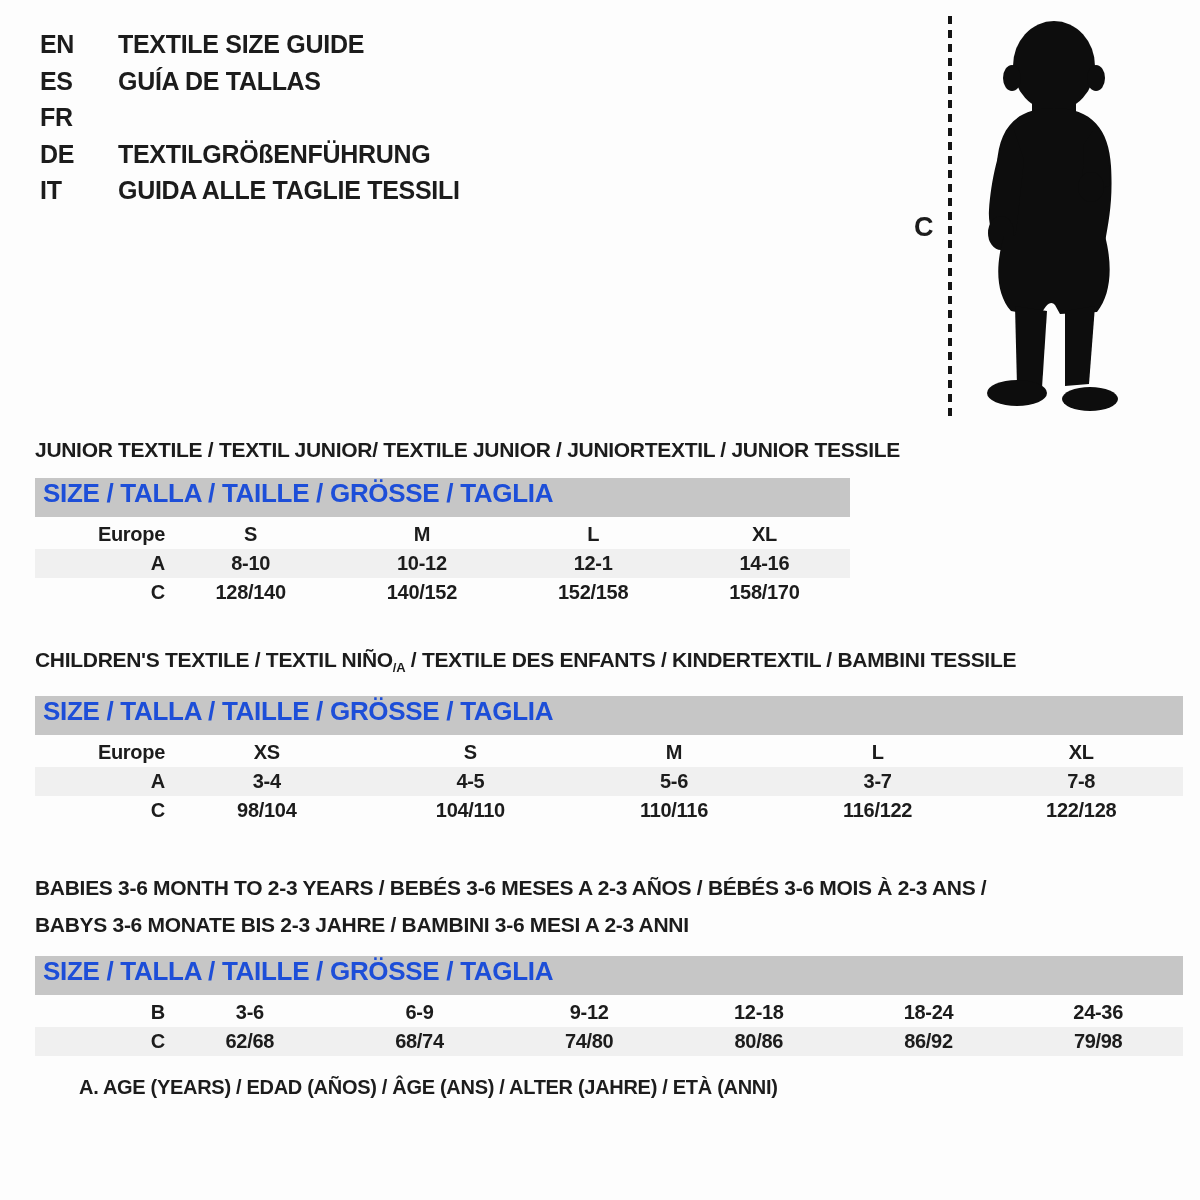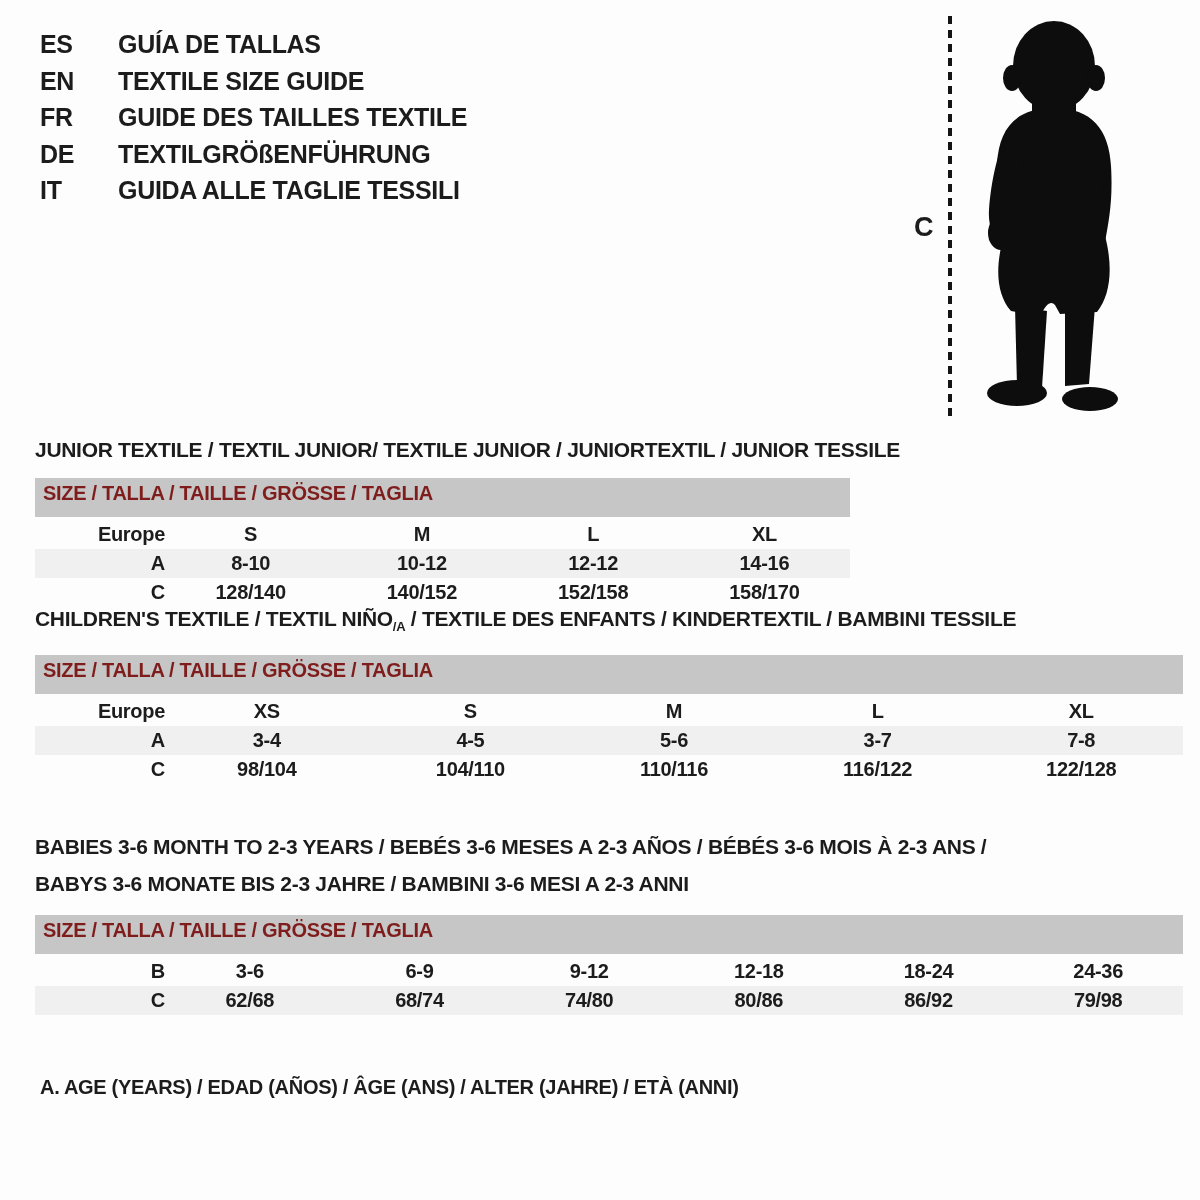--- a/index.html
+++ b/index.html
@@ -32,53 +32,52 @@
   main { position:absolute; left:35px; top:438px; width:1148px; }
   .section-title { font-size:21px; line-height:23px; margin:0 0 17px 0; }
   .section-title .sub { font-size:0.62em; vertical-align:sub; }
   .section-title.two-line { line-height:37px; margin-bottom:13px; }
 
   .size-table { width:100%; }
   .size-table.narrow { width:815px; }
 
   .thead-bar {
     height:39px; line-height:30px; padding-left:8px; margin-bottom:3px;
-    background:#c6c6c6; color:#7f1d1d; font-size:20px;
+    background:#c6c6c6; color:#1d4ed8; font-size:26px;
   }
   .trow { display:grid; align-items:center; height:29px; font-size:20px; }
   .trow.shaded { background:#f0f0f0; }
   .tlabel { text-align:right; padding-left:4px; }
   .tcell { text-align:center; }
 
-  .section-junior  { }
+  .section-junior  { margin-bottom:41px; }
   .section-children{ margin-bottom:44px; }
   .section-babies  { margin-bottom:8px; }
 
   
   .legend { position:absolute; left:40px; top:1068px; }
-  .legend-line { font-size:20px; line-height:38px; }
+  .legend-line { font-size:20px; line-height:38px;margin-left:39px; }
 </style>
 </head>
 <body>
 
 <div class="page">
 
   <header class="top">
     <div class="lang-block">
       <div class="lang-row">
+        <span class="lang-code">EN</span>
+        <span class="lang-label">TEXTILE SIZE GUIDE</span>
+      </div>
+      <div class="lang-row">
         <span class="lang-code">ES</span>
         <span class="lang-label">GUÍA DE TALLAS</span>
       </div>
       <div class="lang-row">
-        <span class="lang-code">EN</span>
-        <span class="lang-label">TEXTILE SIZE GUIDE</span>
-      </div>
-      <div class="lang-row">
         <span class="lang-code">FR</span>
-        <span class="lang-label">GUIDE DES TAILLES TEXTILE</span>
       </div>
       <div class="lang-row">
         <span class="lang-code">DE</span>
         <span class="lang-label">TEXTILGRÖßENFÜHRUNG</span>
       </div>
       <div class="lang-row">
         <span class="lang-code">IT</span>
         <span class="lang-label">GUIDA ALLE TAGLIE TESSILI</span>
       </div>
     </div>
@@ -124,21 +123,21 @@
             <span class="tlabel">Europe</span>
             <span class="tcell">S</span>
             <span class="tcell">M</span>
             <span class="tcell">L</span>
             <span class="tcell">XL</span>
           </div>
           <div class="trow shaded" style="grid-template-columns: 130px repeat(4, 1fr);">
             <span class="tlabel">A</span>
             <span class="tcell">8-10</span>
             <span class="tcell">10-12</span>
-            <span class="tcell">12-12</span>
+            <span class="tcell">12-1</span>
             <span class="tcell">14-16</span>
           </div>
           <div class="trow" style="grid-template-columns: 130px repeat(4, 1fr);">
             <span class="tlabel">C</span>
             <span class="tcell">128/140</span>
             <span class="tcell">140/152</span>
             <span class="tcell">152/158</span>
             <span class="tcell">158/170</span>
           </div>
         </div>

